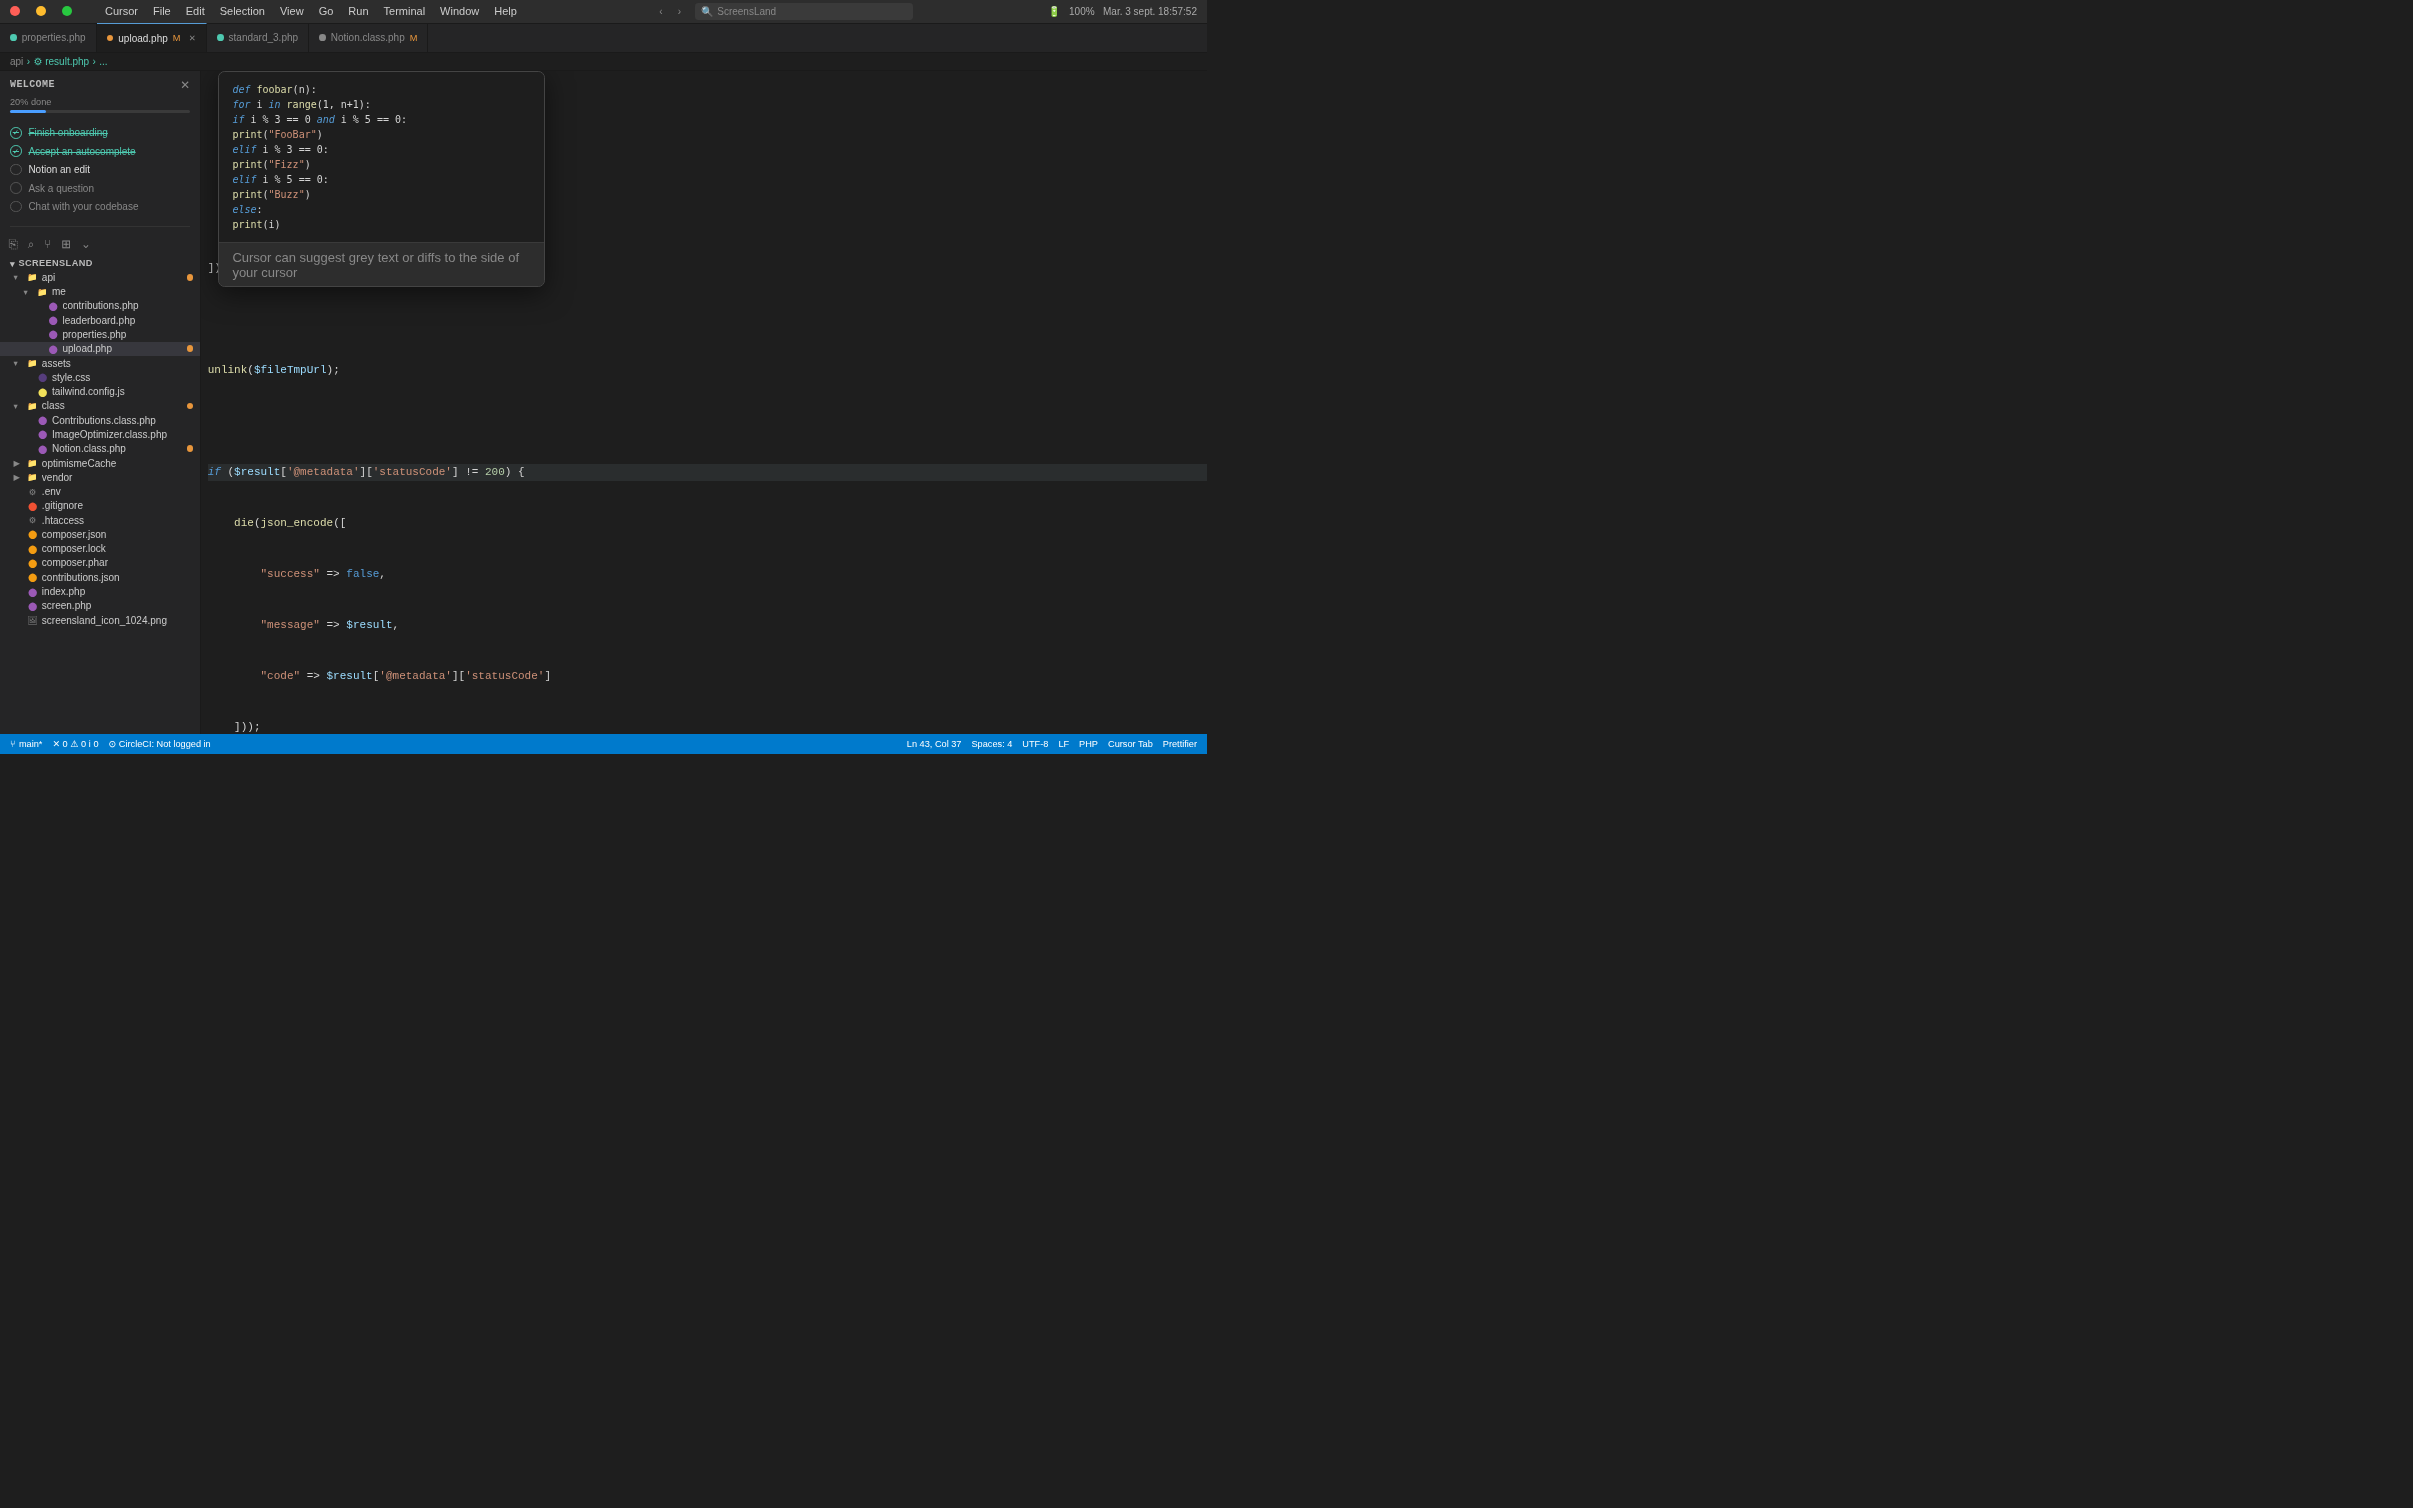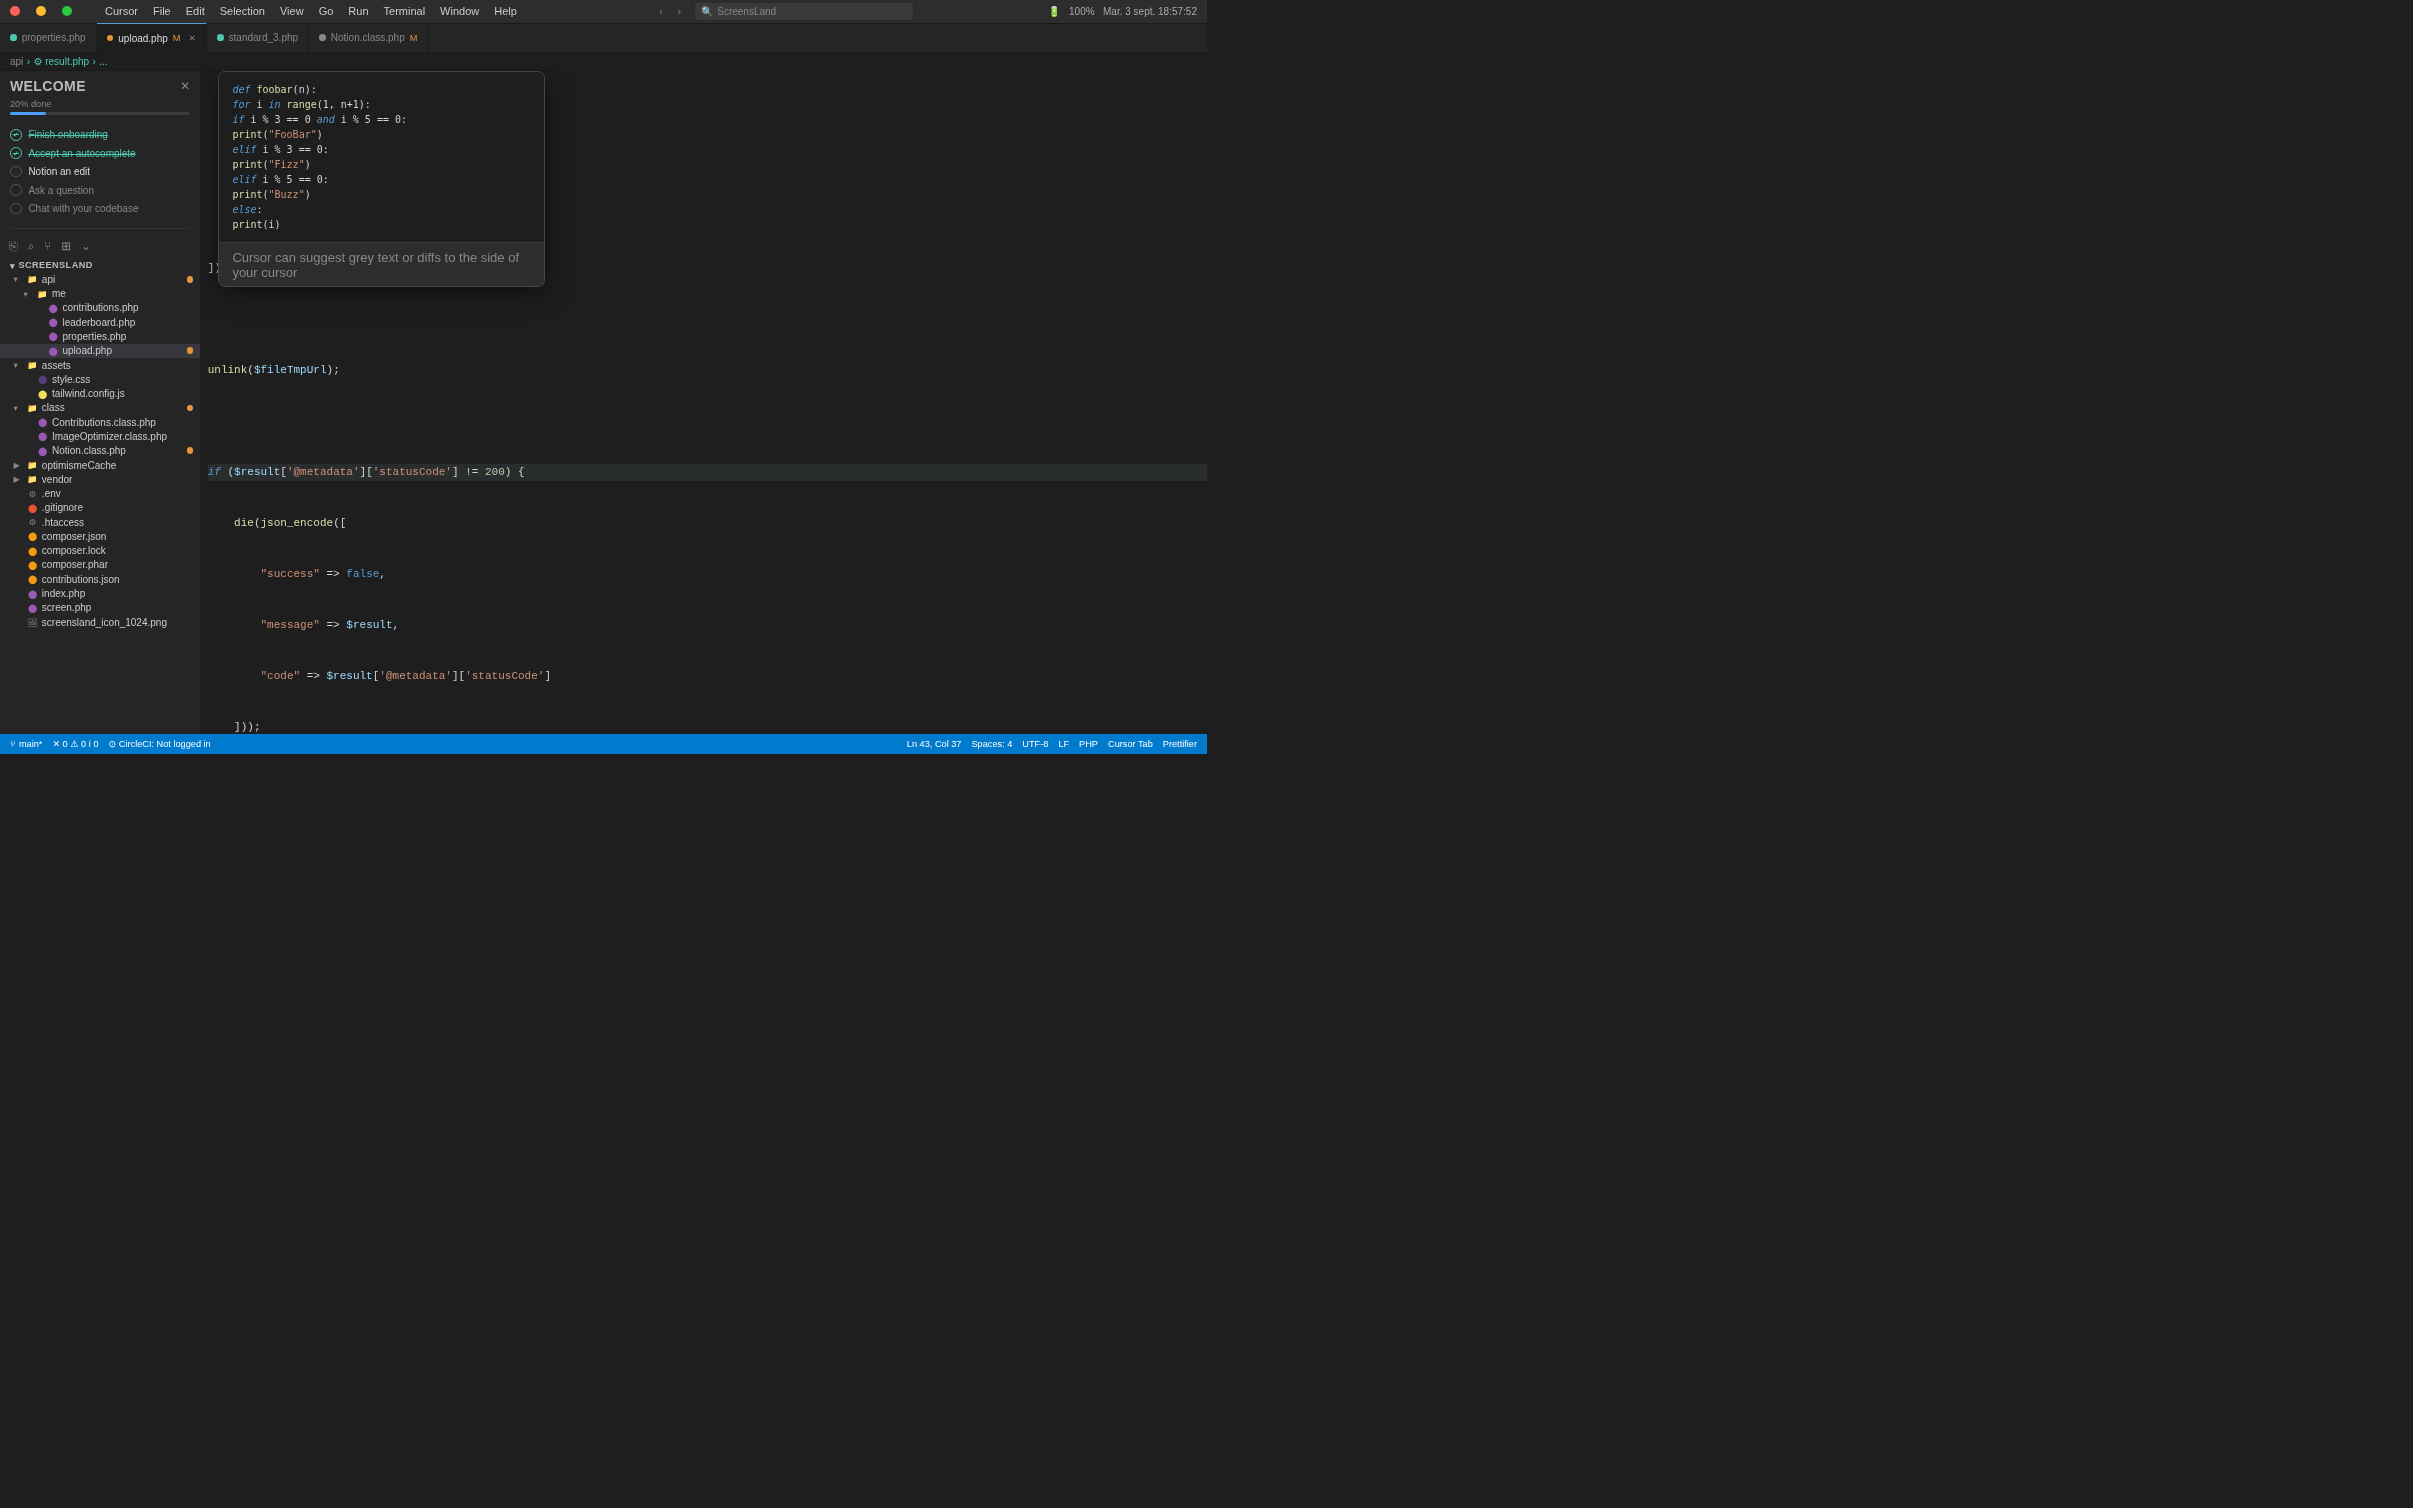--- a/index.html
+++ b/index.html
@@ -97,21 +97,21 @@
       flex-direction: column;
       border-right: 0.8px solid #1a1a1a;
       overflow: hidden;
     }
     .sidebar-header {
       padding: 6.7px 10px 5px 10px;
       display: flex;
       align-items: center;
       justify-content: space-between;
     }
-    .sidebar-title { font-size: 14px; font-weight: 600; color: #bbb; letter-spacing: 0.4px; text-transform: uppercase; }
+    .sidebar-title { font-size: 10px; font-weight: 600; color: #bbb; letter-spacing: 0.4px; text-transform: uppercase; font-family: Liberation Mono, monospace; }
     .sidebar-close { font-size: 11.7px; color: #888; cursor: pointer; }
     .progress-section { padding: 0 10px 6.7px 10px; }
     .progress-label { font-size: 9.2px; color: #888; margin-bottom: 3.4px; }
     .progress-bar-bg { height: 3.4px; background: #3a3a3a; border-radius: 1.7px; }
     .progress-bar-fill { height: 3.4px; background: #4a9eff; border-radius: 1.7px; width: 20%; }
 
     .onboarding-section { padding: 3.4px 10px; }
     .onboarding-item {
       display: flex; align-items: center; gap: 6.7px;
       padding: 3.4px 0; font-size: 10px; color: #888; cursor: pointer;

